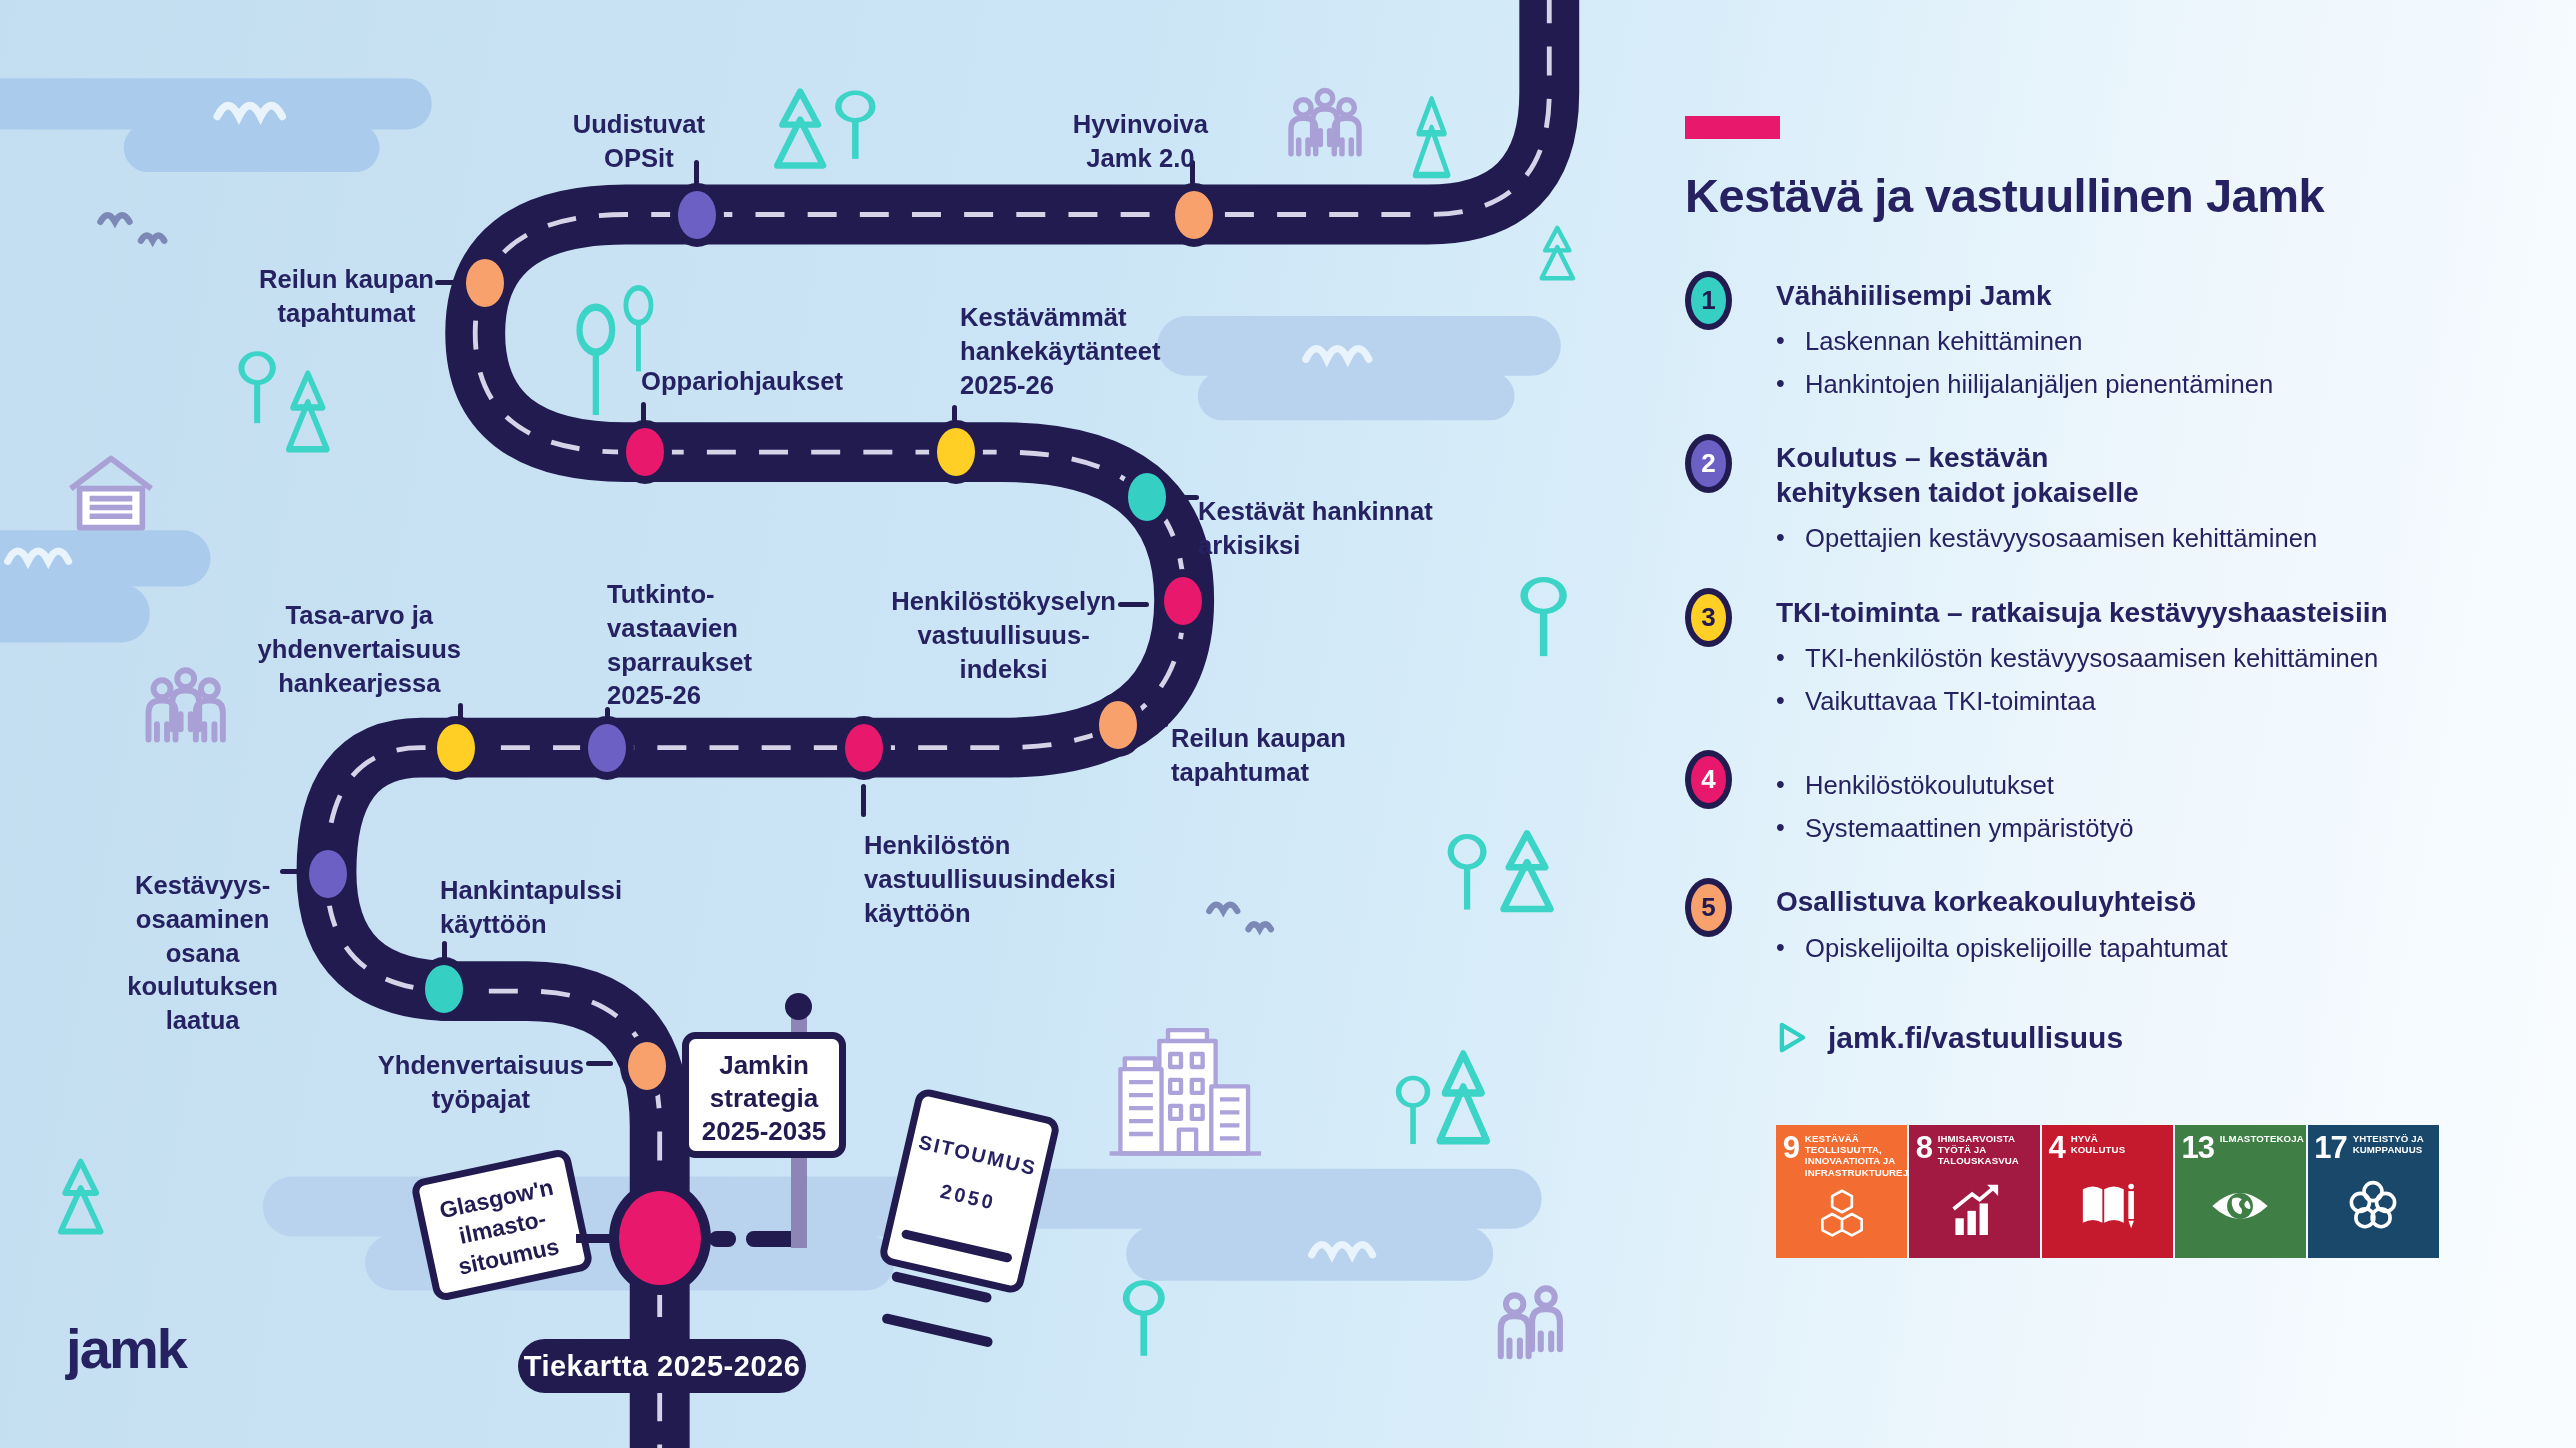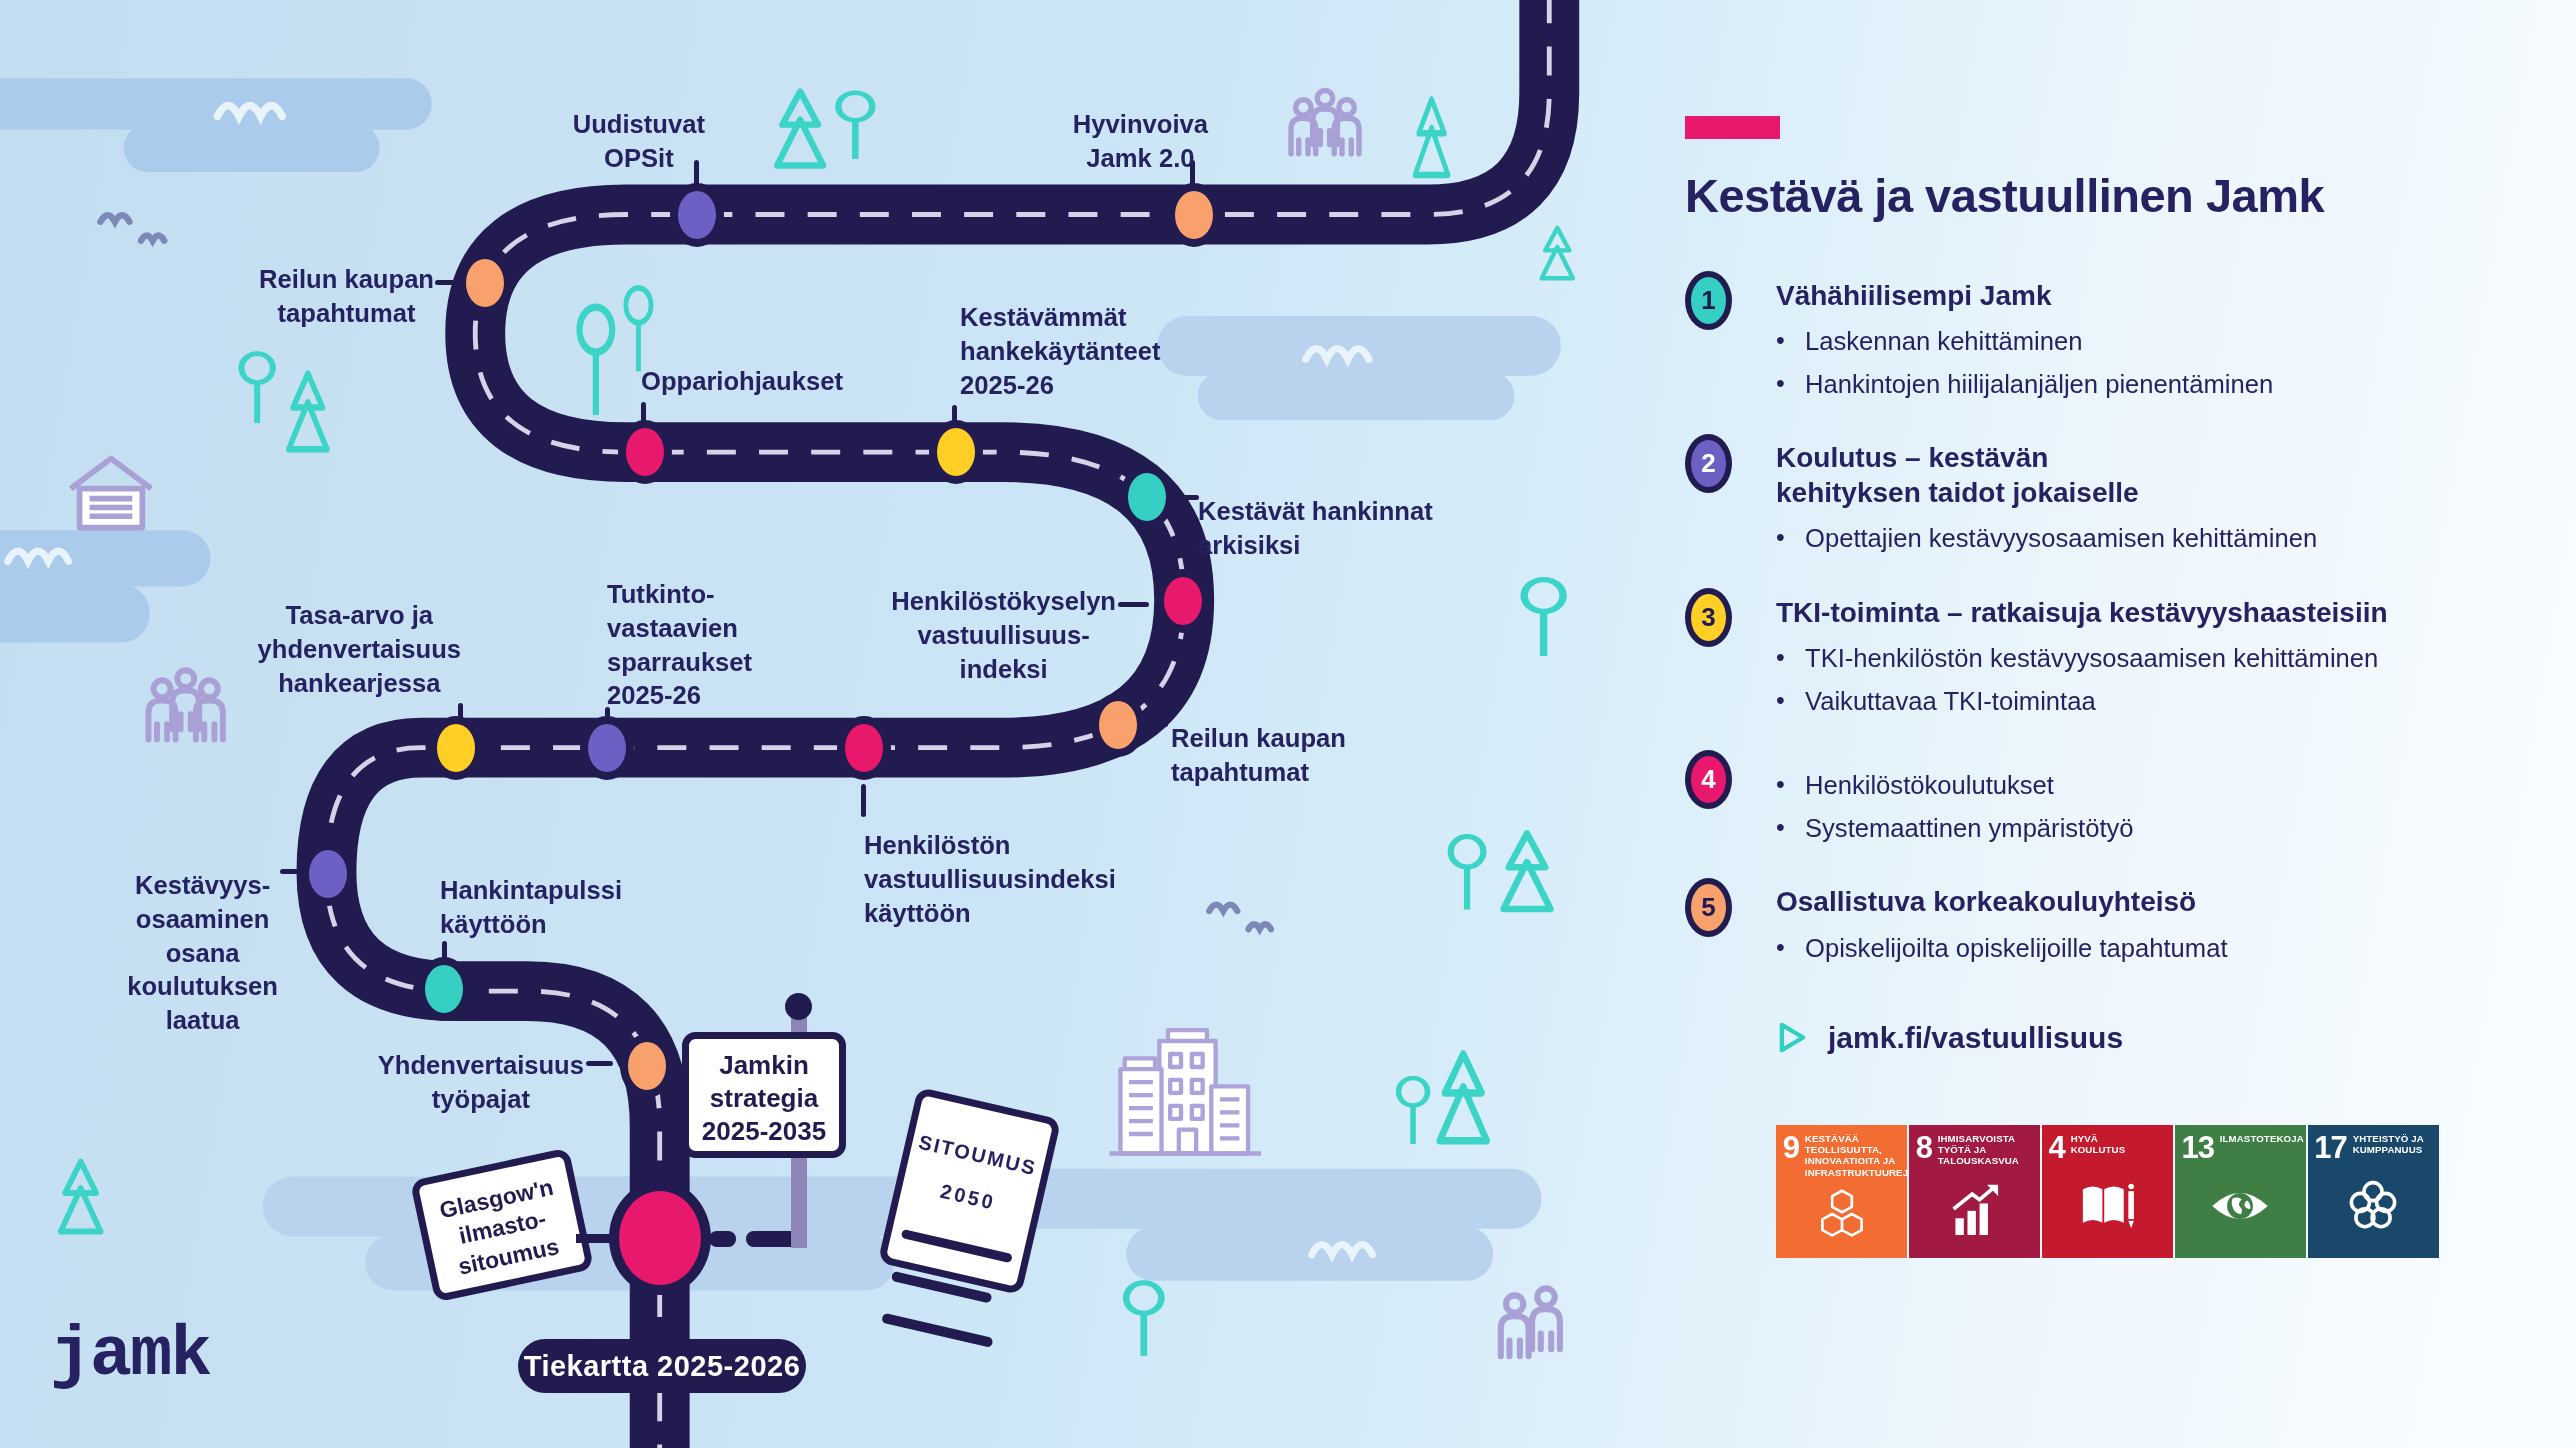--- a/index.html
+++ b/index.html
@@ -48,22 +48,22 @@
   .sgtitle{font-size:20px;font-weight:bold;letter-spacing:1.9px;color:#262262;}
   .sgyear{font-size:20px;font-weight:bold;letter-spacing:2.9px;color:#262262;margin-top:1.9px;}
   .sgbar{height:9.7px;background:#211b50;border-radius:4.8px;margin:15.5px 9.7px 0 9.7px;}
   .sgbar.b2{margin-right:21px;}
   .plate{position:absolute;left:518px;top:1339px;width:288px;height:54px;border-radius:27px;background:#211b50;
     color:#fff;font-weight:bold;font-size:29px;line-height:54px;text-align:center;z-index:4;letter-spacing:0.5px;}
   .rdash{position:absolute;height:15.5px;background:#211b50;border-radius:7.7px;top:1231px;}
   .rd1{left:709px;width:27px}.rd2{left:746px;width:60px}.rd3{left:887px;width:71px}
   .conn{position:absolute;left:576px;top:1234px;width:39px;height:8.7px;background:#211b50;}
 
-  .logo{position:absolute;left:50px;top:1316px;font-family:Liberation Mono, monospace;font-weight:800;
-    font-size:70px;color:#262262;letter-spacing:-1.9px;}
+  .logo{position:absolute;left:66px;top:1316px;font-family:Liberation Sans, sans-serif;font-weight:800;
+    font-size:56px;color:#262262;letter-spacing:-1.9px;}
 
   
   .panel{position:absolute;left:1685px;top:116px;width:802px;color:#262262;}
   .accent{width:95px;height:23px;}
   .ptitle{margin:29px 0 0 0;font-size:47px;font-weight:bold;letter-spacing:-0.5px;color:#262262;}
   .items{margin-top:56px;}
   .item{display:flex;align-items:flex-start;margin-bottom:42px;}
   .numcircle{flex:none;width:47px;height:59px;box-sizing:border-box;border:6.8px solid #211b50;border-radius:50%;
     display:flex;align-items:center;justify-content:center;margin-top:-7.7px;}
   .numcircle .num{font-size:26px;font-weight:bold;}

